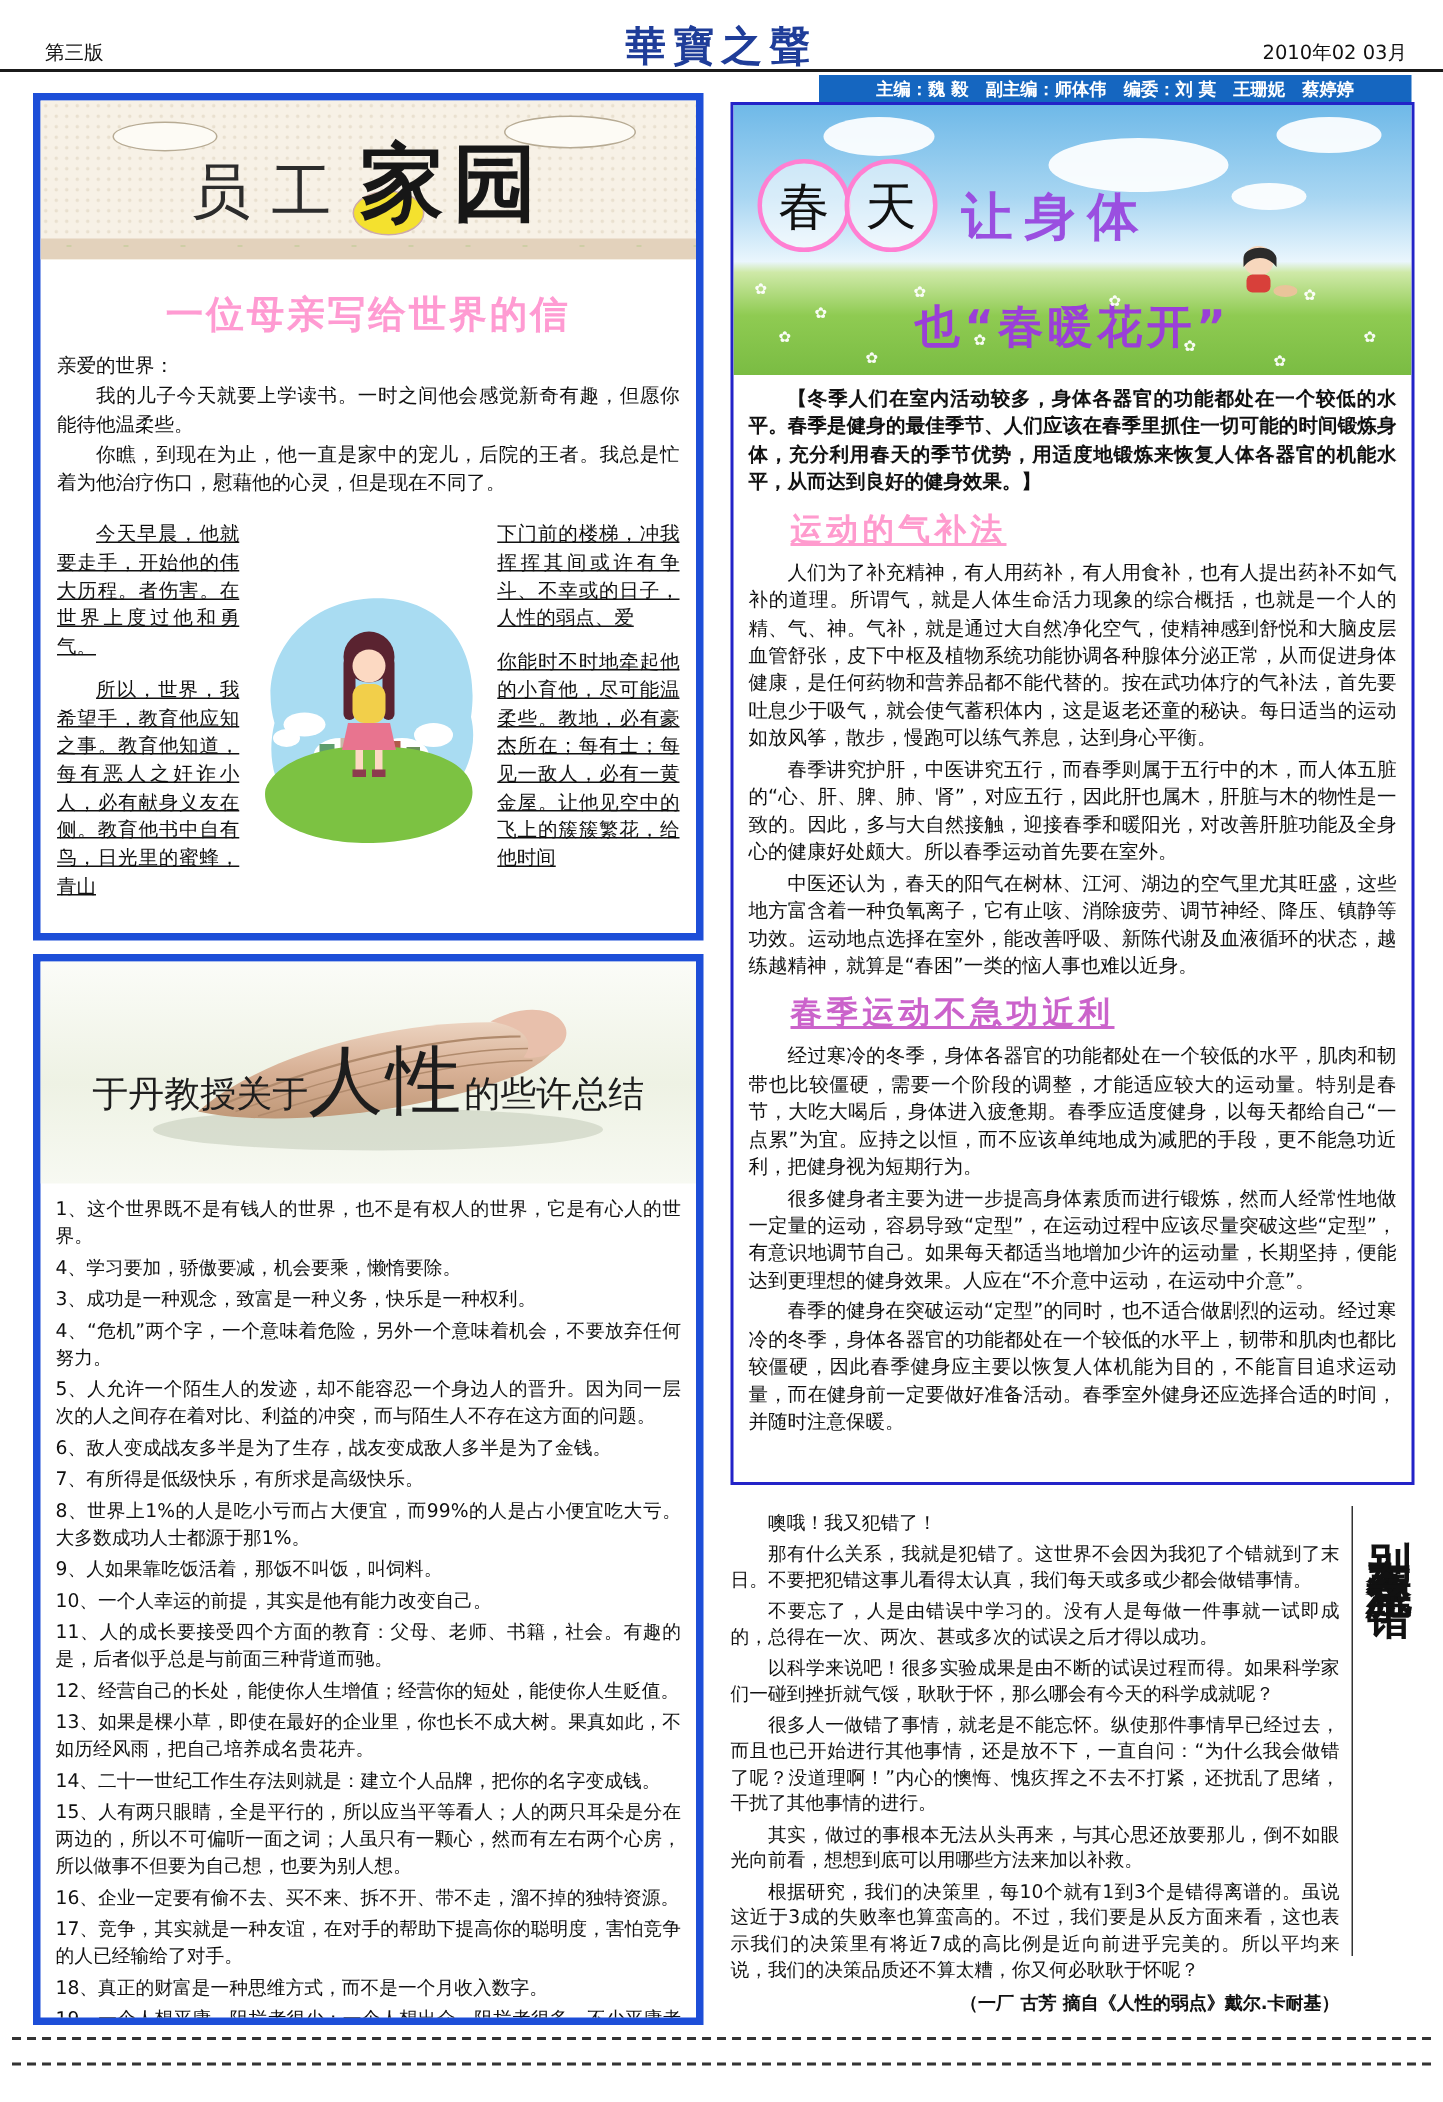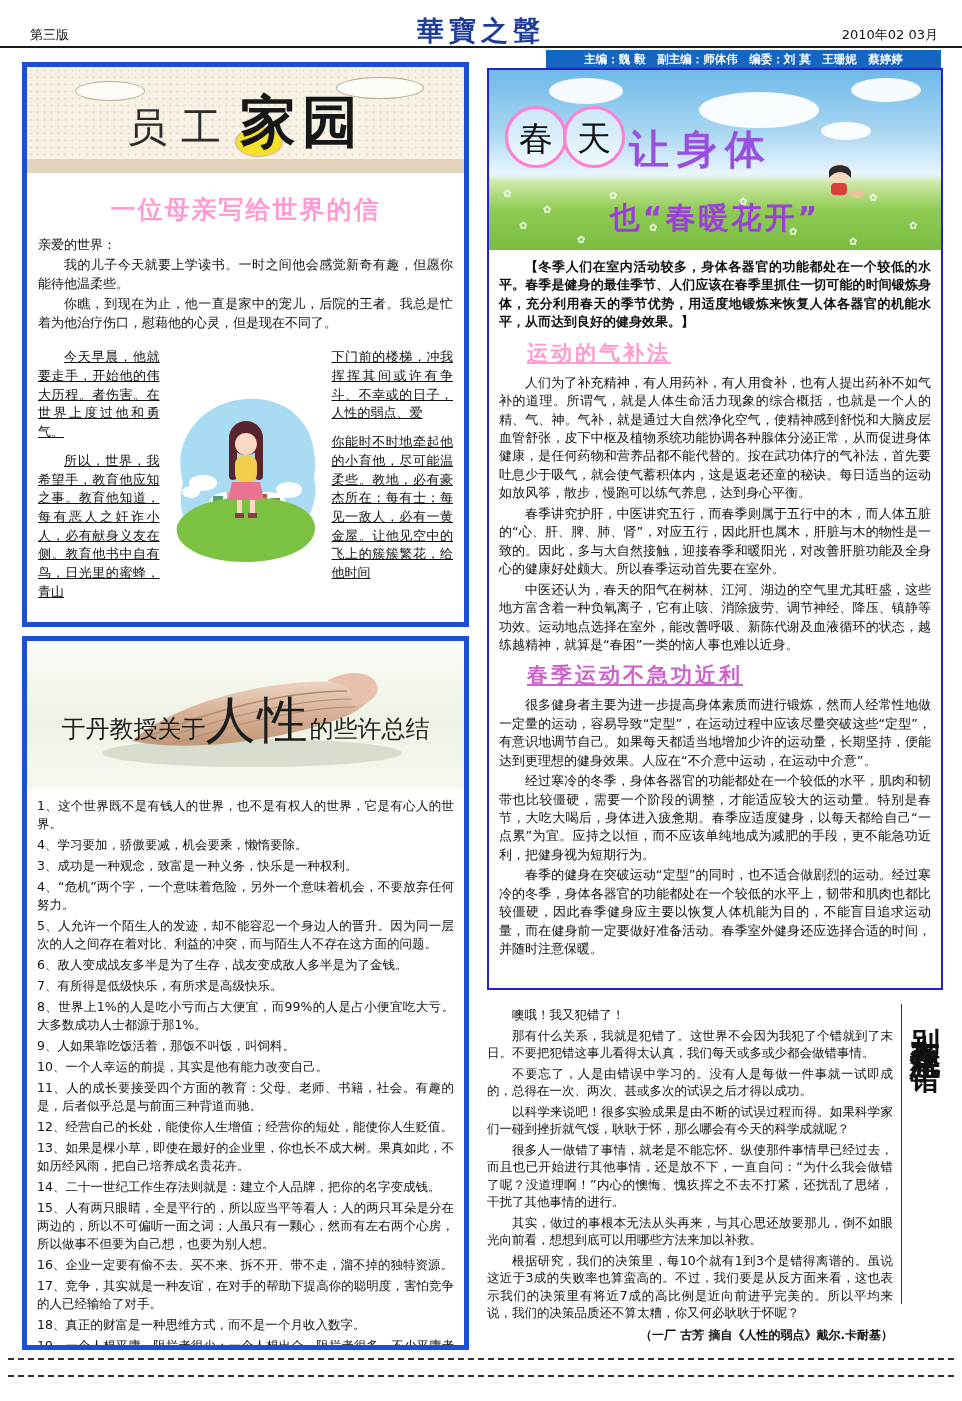--- a/index.html
+++ b/index.html
@@ -65,21 +65,21 @@
     border:2px solid #2323c8; background:#fff; overflow:hidden; }
 
   
   .banner3 { position:relative; height:180px; overflow:hidden;
     background:linear-gradient(180deg,#6fb9e8 0%,#a8d6f2 34%,#eaf6fd 58%,#cfe9a8 62%,#8fcb52 78%,#7abc43 100%); }
   .b3-cloud { position:absolute; background:rgba(255,255,255,.92); border-radius:50%; }
   .b3-flower { position:absolute; color:#fff; font-size:10px; opacity:.95; }
   .b3-circle { position:absolute; width:62px; height:62px; border:3px solid #ff7fd2; border-radius:50%;
     background:rgba(255,255,255,.55); text-align:center; line-height:58px; font-size:34px; color:#111;
     font-family:"DejaVu Serif","Liberation Serif",serif; }
-  .b3-line1 { position:absolute; top:52px; left:140px; font-size:40px; font-weight:bold; color:#9a4fe0; letter-spacing:8px; }
+  .b3-line1 { position:absolute; top:52px; left:152px; font-size:34px; font-weight:bold; color:#9a4fe0; letter-spacing:8px; }
   .b3-line2 { position:absolute; top:128px; left:0; width:100%; text-align:center; font-size:30px; font-weight:bold; color:#9a3fd8; letter-spacing:3px; }
 
   
   .a3-body { padding:8px 10px 0 10px; font-size:13px; line-height:1.42; text-align:justify; }
   .a3-intro { text-indent:2em; font-weight:bold; margin-bottom:4px; }
   .sec-h { font-size:21px; font-weight:bold; letter-spacing:3px; margin:7px 0 5px 28px; text-decoration:underline; }
   .sec-h.pink { color:#ff9bce; }
   .sec-h.purple { color:#cb63cb; }
 
   
@@ -253,22 +253,22 @@
           <div class="para">人们为了补充精神，有人用药补，有人用食补，也有人提出药补不如气补的道理。所谓气，就是人体生命活力现象的综合概括，也就是一个人的精、气、神。气补，就是通过大自然净化空气，使精神感到舒悦和大脑皮层血管舒张，皮下中枢及植物系统功能协调各种腺体分泌正常，从而促进身体健康，是任何药物和营养品都不能代替的。按在武功体疗的气补法，首先要吐息少于吸气，就会使气蓄积体内，这是返老还童的秘诀。每日适当的运动如放风筝，散步，慢跑可以练气养息，达到身心平衡。</div>
         </div>
 
       <div>
           <div class="para">春季讲究护肝，中医讲究五行，而春季则属于五行中的木，而人体五脏的“心、肝、脾、肺、肾”，对应五行，因此肝也属木，肝脏与木的物性是一致的。因此，多与大自然接触，迎接春季和暖阳光，对改善肝脏功能及全身心的健康好处颇大。所以春季运动首先要在室外。</div>
           <div class="para">中医还认为，春天的阳气在树林、江河、湖边的空气里尤其旺盛，这些地方富含着一种负氧离子，它有止咳、消除疲劳、调节神经、降压、镇静等功效。运动地点选择在室外，能改善呼吸、新陈代谢及血液循环的状态，越练越精神，就算是“春困”一类的恼人事也难以近身。</div>
         </div>
 
       <div class="sec-h purple">春季运动不急功近利</div>
       <div>
+          <div class="para">经过寒冷的冬季，身体各器官的功能都处在一个较低的水平，肌肉和韧带也比较僵硬，需要一个阶段的调整，才能适应较大的运动量。特别是春节，大吃大喝后，身体进入疲惫期。春季应适度健身，以每天都给自己“一点累”为宜。应持之以恒，而不应该单纯地成为减肥的手段，更不能急功近利，把健身视为短期行为。</div>
           <div class="para">很多健身者主要为进一步提高身体素质而进行锻炼，然而人经常性地做一定量的运动，容易导致“定型”，在运动过程中应该尽量突破这些“定型”，有意识地调节自己。如果每天都适当地增加少许的运动量，长期坚持，便能达到更理想的健身效果。人应在“不介意中运动，在运动中介意”。</div>
-          <div class="para">经过寒冷的冬季，身体各器官的功能都处在一个较低的水平，肌肉和韧带也比较僵硬，需要一个阶段的调整，才能适应较大的运动量。特别是春节，大吃大喝后，身体进入疲惫期。春季应适度健身，以每天都给自己“一点累”为宜。应持之以恒，而不应该单纯地成为减肥的手段，更不能急功近利，把健身视为短期行为。</div>
           <div class="para">春季的健身在突破运动“定型”的同时，也不适合做剧烈的运动。经过寒冷的冬季，身体各器官的功能都处在一个较低的水平上，韧带和肌肉也都比较僵硬，因此春季健身应主要以恢复人体机能为目的，不能盲目追求运动量，而在健身前一定要做好准备活动。春季室外健身还应选择合适的时间，并随时注意保暖。</div>
         </div>
 
     </div>
   </div>
 
   <div class="article4">
     <div class="a4-text">
       <div>
           <div class="para">噢哦！我又犯错了！</div>

